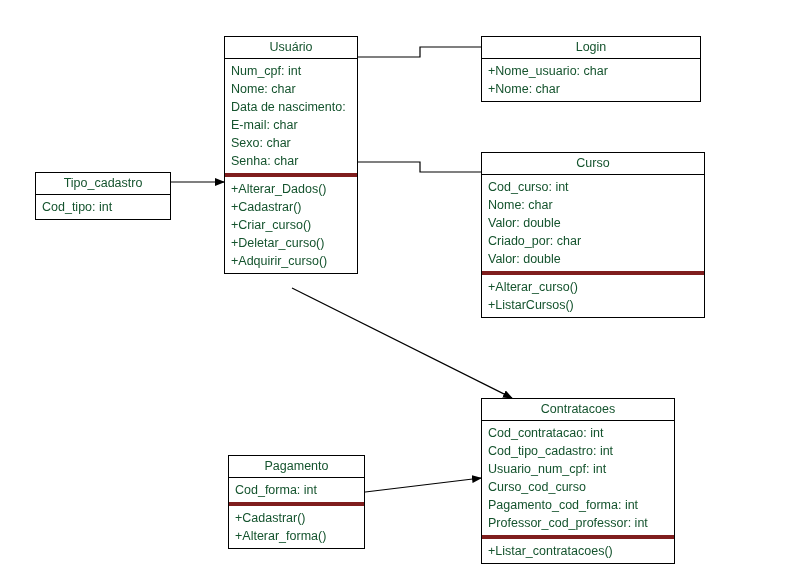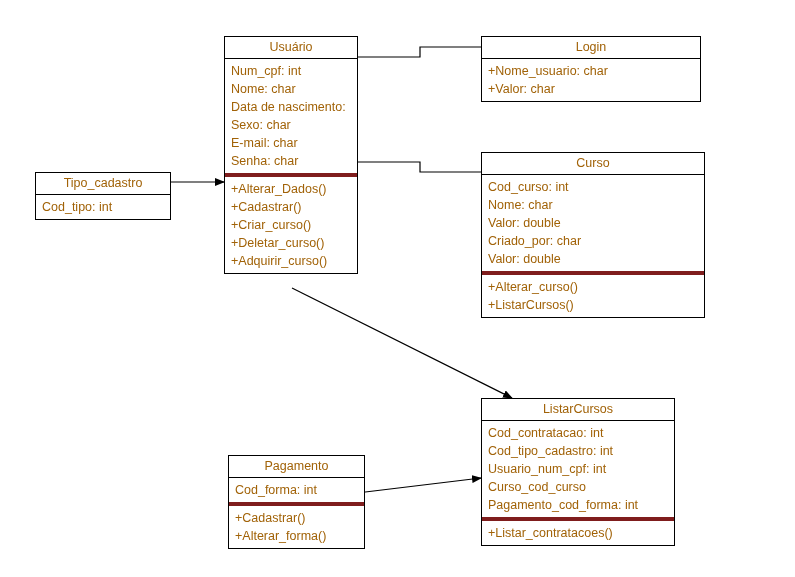--- a/index.html
+++ b/index.html
@@ -22,21 +22,21 @@
     width: 795px;
     height: 577px;
     pointer-events: none;
   }
   .uml-class {
     position: absolute;
     box-sizing: border-box;
     border: 1px solid #000000;
     background: #ffffff;
     font-size: 12.5px;
-    color: #a16207;
+    color: #14532d;
     z-index: 2;
   }
   .uml-title {
     text-align: center;
     padding: 3px 4px 4px 4px;
     border-bottom: 1px solid #000000;
     line-height: 14px;
     white-space: nowrap;
   }
   .uml-compartment {
@@ -75,38 +75,38 @@
 
     <line x1="357" y1="493" x2="481" y2="478" stroke="#000000" stroke-width="1.2" marker-end="url(#arrowFilled)"></line>
   </svg>
 
   <div class="uml-class" style="left:224px; top:36px; width:134px;">
     <div class="uml-title">Usuário</div>
     <div class="uml-compartment">
       <div class="uml-row">Num_cpf: int</div>
       <div class="uml-row">Nome: char</div>
       <div class="uml-row">Data de nascimento:</div>
+      <div class="uml-row">E-mail: char</div>
       <div class="uml-row">Sexo: char</div>
-      <div class="uml-row">E-mail: char</div>
       <div class="uml-row">Senha: char</div>
     </div>
     <div class="uml-compartment last">
       <div class="uml-row">+Alterar_Dados()</div>
       <div class="uml-row">+Cadastrar()</div>
       <div class="uml-row">+Criar_curso()</div>
       <div class="uml-row">+Deletar_curso()</div>
       <div class="uml-row">+Adquirir_curso()</div>
     </div>
   </div>
 
   <div class="uml-class" style="left:481px; top:36px; width:220px;">
     <div class="uml-title">Login</div>
     <div class="uml-compartment last">
       <div class="uml-row">+Nome_usuario: char</div>
-      <div class="uml-row">+Valor: char</div>
+      <div class="uml-row">+Nome: char</div>
     </div>
   </div>
 
   <div class="uml-class" style="left:481px; top:152px; width:224px;">
     <div class="uml-title">Curso</div>
     <div class="uml-compartment">
       <div class="uml-row">Cod_curso: int</div>
       <div class="uml-row">Nome: char</div>
       <div class="uml-row">Valor: double</div>
       <div class="uml-row">Criado_por: char</div>
@@ -130,26 +130,27 @@
     <div class="uml-compartment">
       <div class="uml-row">Cod_forma: int</div>
     </div>
     <div class="uml-compartment last">
       <div class="uml-row">+Cadastrar()</div>
       <div class="uml-row">+Alterar_forma()</div>
     </div>
   </div>
 
   <div class="uml-class" style="left:481px; top:398px; width:194px;">
-    <div class="uml-title">ListarCursos</div>
+    <div class="uml-title">Contratacoes</div>
     <div class="uml-compartment">
       <div class="uml-row">Cod_contratacao: int</div>
       <div class="uml-row">Cod_tipo_cadastro: int</div>
       <div class="uml-row">Usuario_num_cpf: int</div>
       <div class="uml-row">Curso_cod_curso</div>
       <div class="uml-row">Pagamento_cod_forma: int</div>
+      <div class="uml-row">Professor_cod_professor: int</div>
     </div>
     <div class="uml-compartment last">
       <div class="uml-row">+Listar_contratacoes()</div>
     </div>
   </div>
 
 </div>
 
 </body></html>

